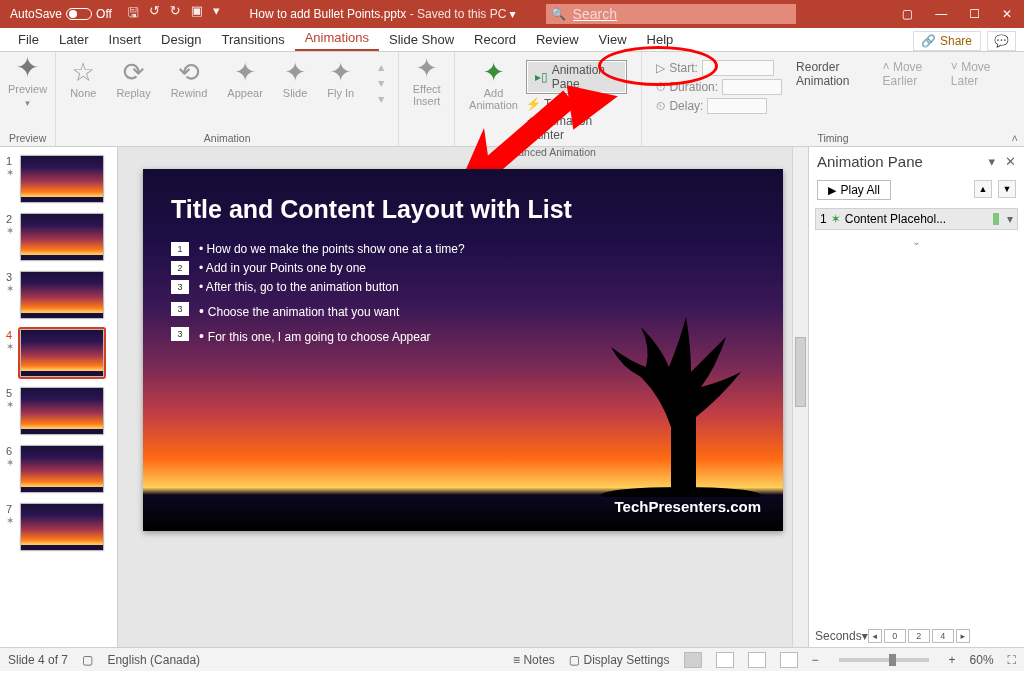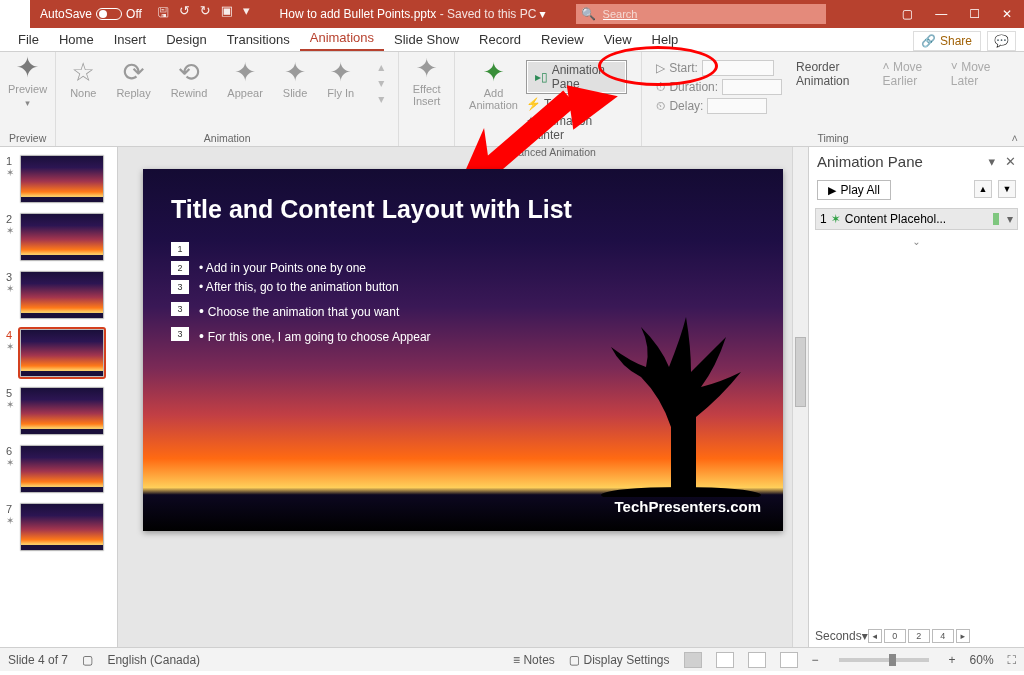--- a/index.html
+++ b/index.html
@@ -1,28 +1,28 @@
 <!DOCTYPE html>
 <html><head>
 <meta charset="utf-8">
 <style>
 * { margin:0; padding:0; box-sizing:border-box; font-family:"Segoe UI",Arial,sans-serif; font-size:12px; user-select:none; }
 body { width:1024px; height:675px; background:#fff; overflow:hidden; }
 
 
-.title-bar { height:28px; background:#b7412e; color:#fff; display:flex; align-items:center; padding:0 4px; font-size:11px;margin-left:30px; }
+.title-bar { height:28px; background:#b7412e; color:#fff; display:flex; align-items:center; padding:0 4px; font-size:11px; }
 .title-bar .as { display:flex; align-items:center; gap:4px; margin:0 6px; }
 .as-toggle { width:26px; height:12px; border:1px solid #fff; border-radius:6px; position:relative; }
 .as-toggle::after{content:"";position:absolute;width:8px;height:8px;border-radius:50%;background:#fff;top:1px;left:2px;}
 .qat { display:flex; gap:10px; margin:0 10px; }
 .qat span { color:#fff; font-size:13px; opacity:.9; cursor:pointer; }
 .doc-title { flex:0 0 auto; margin-left:20px; font-size:11.5px; }
 .saved{opacity:.85;}
 .search-box { margin-left:30px; width:250px; height:20px; background:#e48a7b; display:flex; align-items:center; padding:0 6px; gap:6px; color:#fff; }
-.search-box input { flex:1; background:transparent; border:none; color:#fff; font-size:11px;text-decoration:underline; }
+.search-box input { flex:1; background:transparent; border:none; color:#fff; font-size:14px;text-decoration:underline; }
 .search-box input::placeholder{color:#f5dad4;}
 .spacer{flex:1;}
 .win-ctl { display:flex; gap:22px; margin-right:8px; }
 .win-ctl span { font-size:12px; cursor:pointer; }
 
 
 .tabs-row { height:24px; display:flex; align-items:flex-end; padding:0 8px; border-bottom:1px solid #d0d0d0; background:#fff; }
 .tab { padding:4px 10px; font-size:13px; color:#333; cursor:pointer; }
 .tab.active { color:#b7412e; border-bottom:2px solid #b7412e;text-align:center; }
 .tabs-row .right{ margin-left:auto; display:flex; gap:6px; align-items:center; }
@@ -128,21 +128,21 @@
   <div class="win-ctl">
     <span>▢</span>
     <span>―</span>
     <span>☐</span>
     <span>✕</span>
   </div>
 </div>
 
 <div class="tabs-row">
   <div class="tab">File</div>
-  <div class="tab">Home</div>
+  <div class="tab">Later</div>
   <div class="tab">Insert</div>
   <div class="tab">Design</div>
   <div class="tab">Transitions</div>
   <div class="tab active">Animations</div>
   <div class="tab">Slide Show</div>
   <div class="tab">Record</div>
   <div class="tab">Review</div>
   <div class="tab">View</div>
   <div class="tab">Help</div>
   <div class="right">
@@ -302,20 +302,21 @@
       <div class="slide-mini"></div>
     </div>
     </div>
 
   <div class="canvas-wrap">
     <div class="slide">
       <h1>Title and Content Layout with List</h1>
       <div id="bullets">
           <div class="bullet-row">
       <span class="num-tag">1</span>
+      <span>• How do we make the points show one at a time?</span>
     </div>
           <div class="bullet-row">
       <span class="num-tag">2</span>
       <span>• Add in your Points one by one</span>
     </div>
           <div class="bullet-row">
       <span class="num-tag">3</span>
       <span>• After this, go to the animation button</span>
     </div>
         </div>

